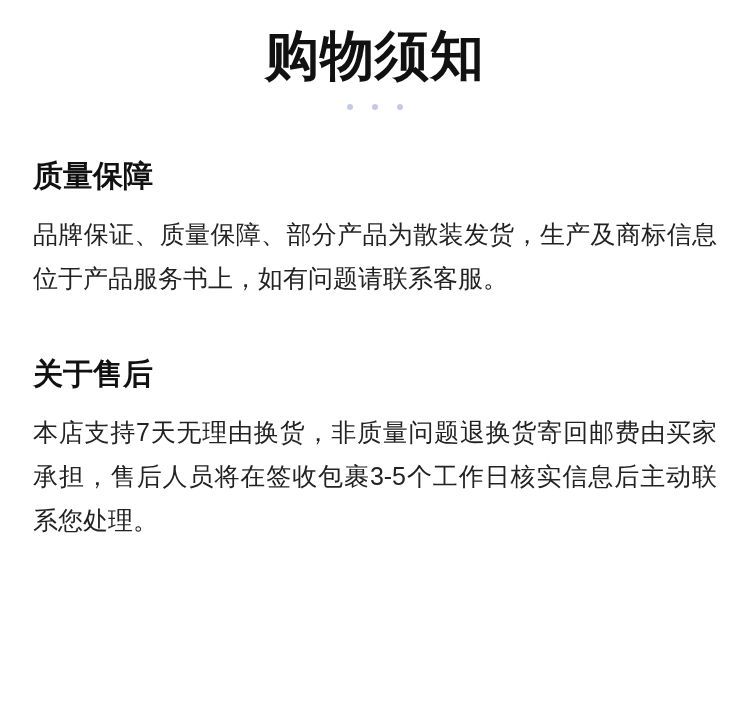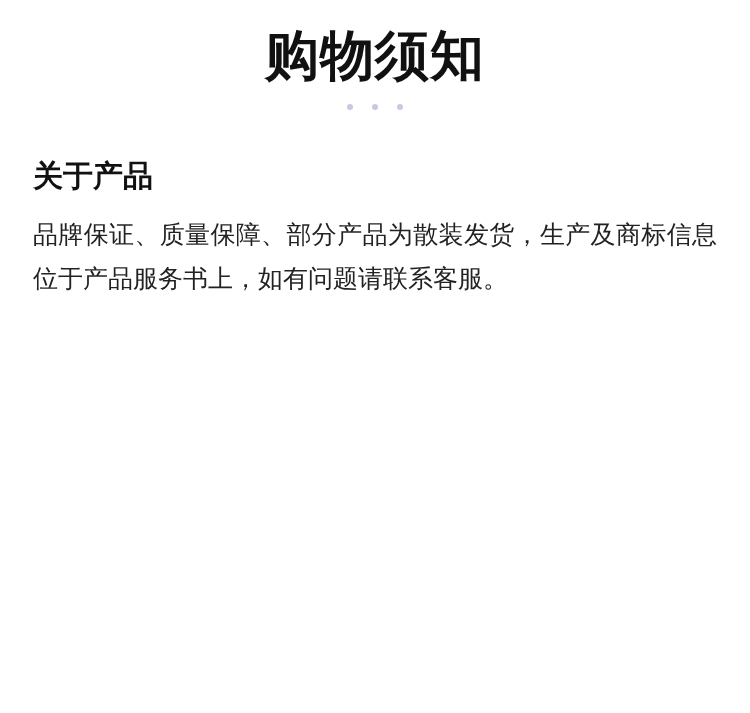--- a/index.html
+++ b/index.html
@@ -62,21 +62,25 @@
 
   <h1 class="title">购物须知</h1>
 
   <div class="dots">
     <span class="dot"></span>
     <span class="dot"></span>
     <span class="dot"></span>
   </div>
 
   <section class="section">
-    <h2>关于产品</h2>
+    <h2>质量保障</h2>
     <p>品牌保证、质量保障、部分产品为散装发货，生产及商标信息位于产品服务书上，如有问题请联系客服。</p>
   </section>
 
   <section class="section">
   </section>
 
+  <section class="section">
+    <h2>关于售后</h2>
+    <p>本店支持7天无理由换货，非质量问题退换货寄回邮费由买家承担，售后人员将在签收包裹3-5个工作日核实信息后主动联系您处理。</p>
+  </section>
 
 </div>
 
 </body></html>

